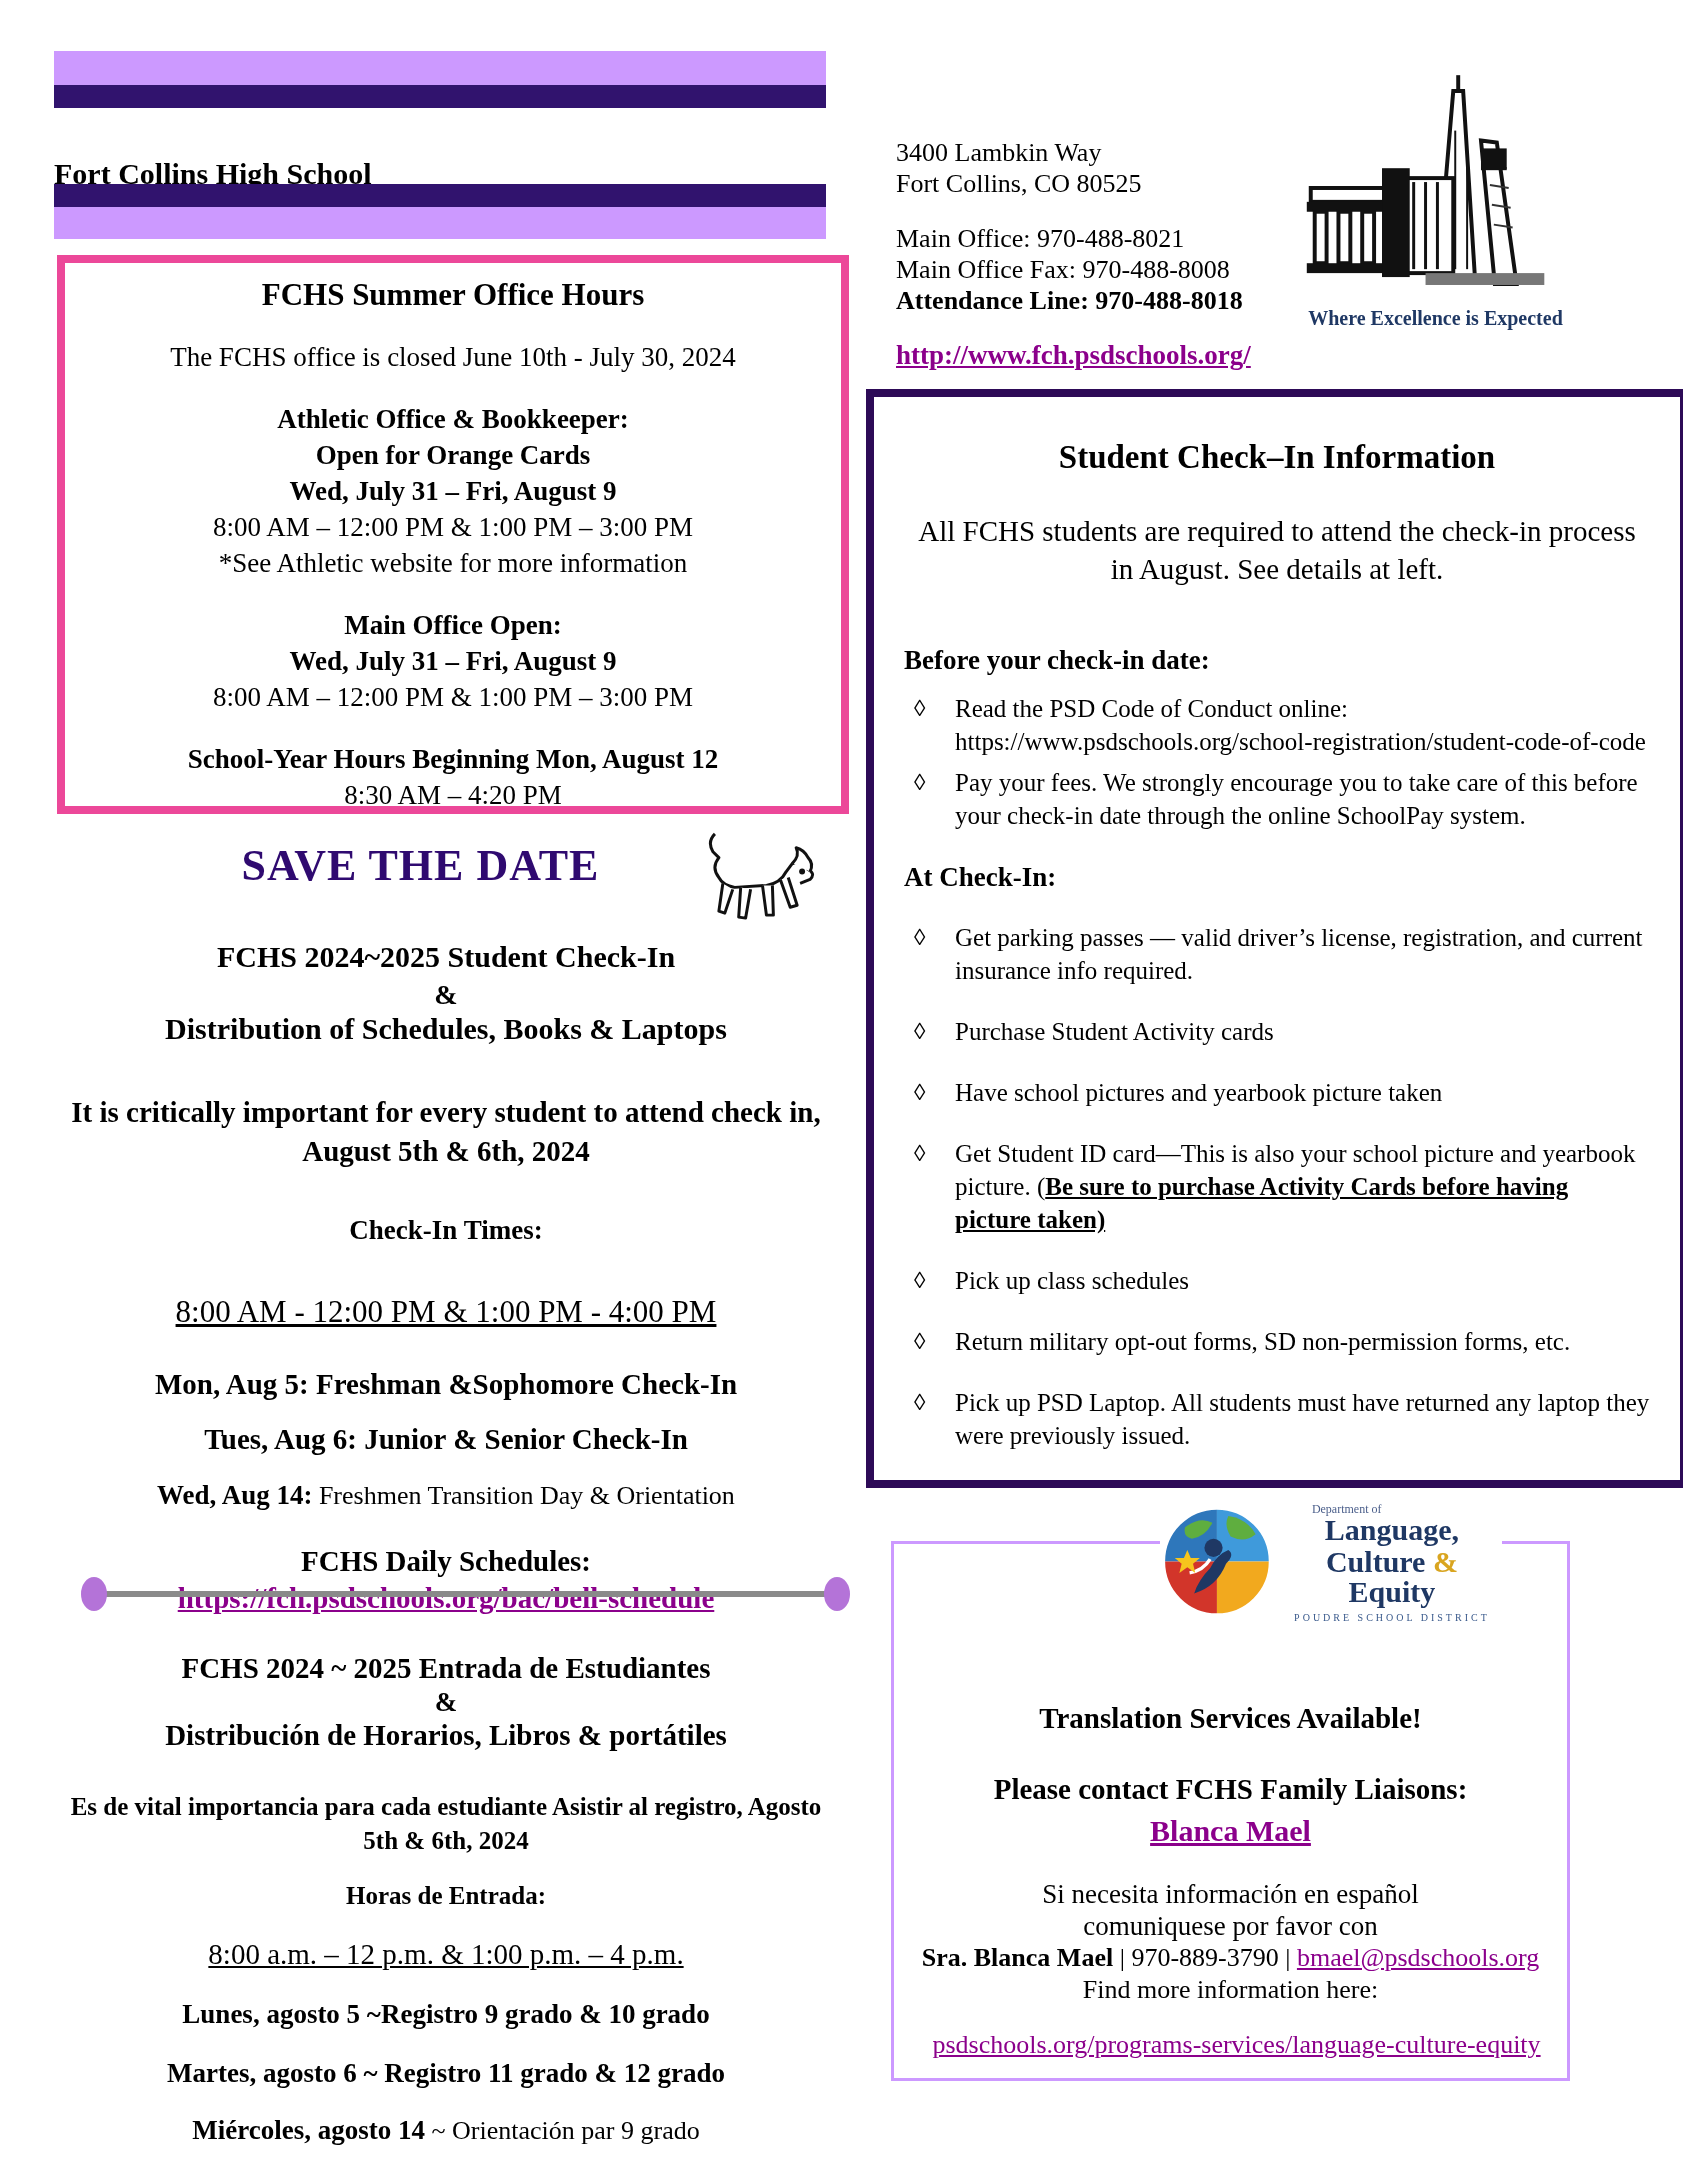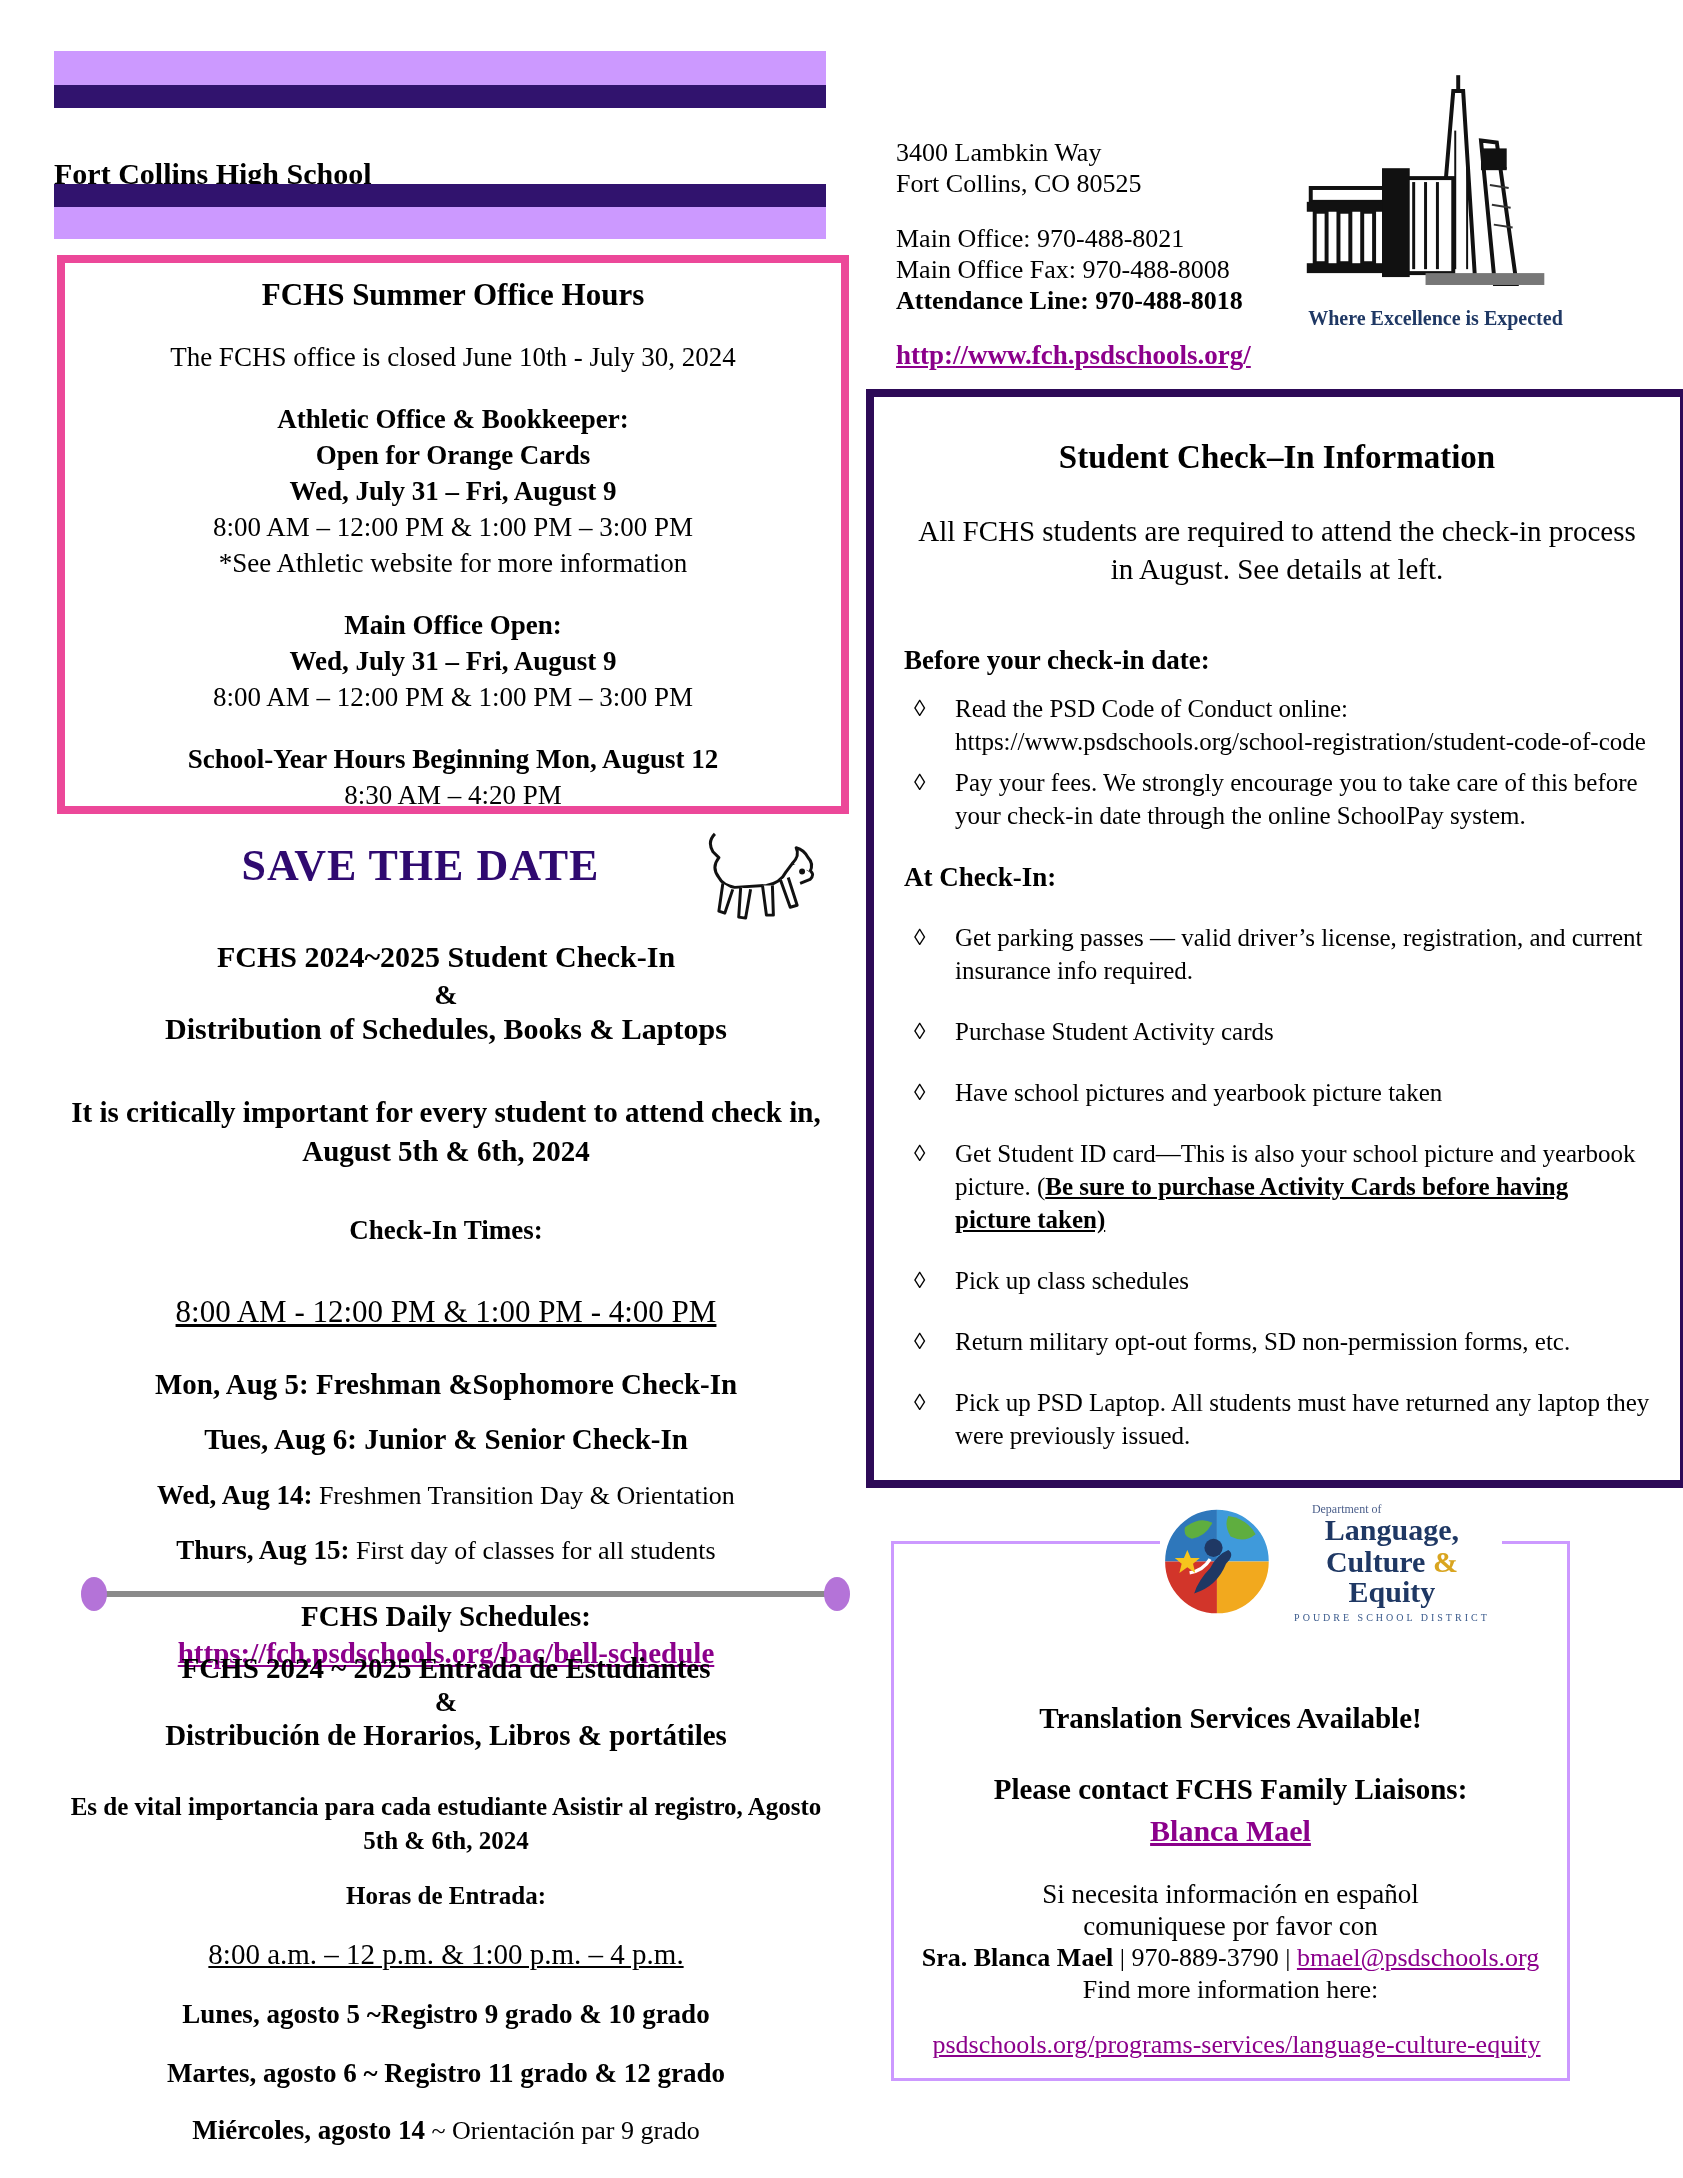--- a/index.html
+++ b/index.html
@@ -179,23 +179,20 @@
   <div class="amp">&amp;</div>
   <div class="h30">Distribution of Schedules, Books &amp; Laptops</div>
   <div class="imp">It is critically important for every student to attend check in, August 5th &amp; 6th, 2024</div>
   <div class="ctl">Check-In Times:</div>
   <div class="times">8:00 AM - 12:00 PM &amp; 1:00 PM - 4:00 PM</div>
   <div class="d29">Mon, Aug 5: Freshman &amp;Sophomore Check-In</div>
   <div class="d29b">Tues, Aug 6: Junior &amp; Senior Check-In</div>
   <div class="mix">
     <span class="lbl">Wed, Aug 14:</span><span>  Freshmen Transition Day &amp; Orientation</span>
   </div>
-  <div class="mix">
-    <span class="lbl">Thurs, Aug 15:</span><span>  First day of classes for all students</span>
-  </div>
   <div class="sched">FCHS Daily Schedules:</div>
   <div class="schedlink"><a class="plink">https://fch.psdschools.org/bac/bell-schedule</a></div>
 </div>
 
 <div class="divline"></div>
 <div class="dot" style="left:81px;"></div>
 <div class="dot" style="left:824px;"></div>
 
 <div class="esp">
   <div class="h29">FCHS 2024 ~ 2025 Entrada de Estudiantes</div>

